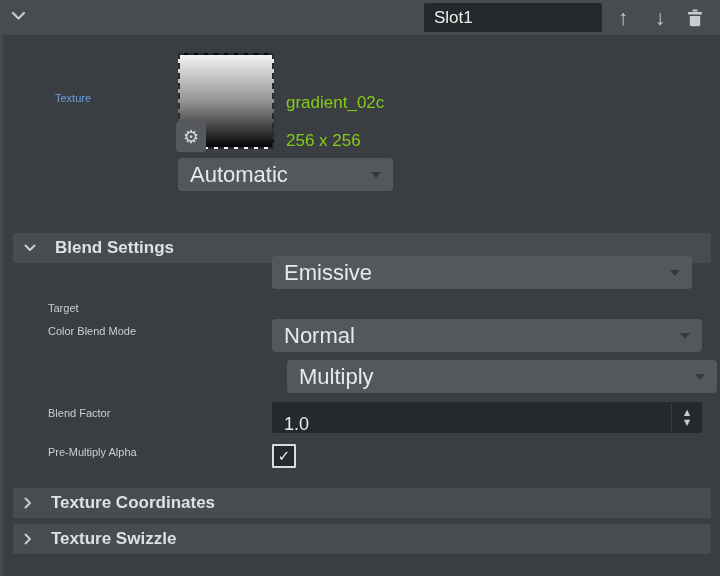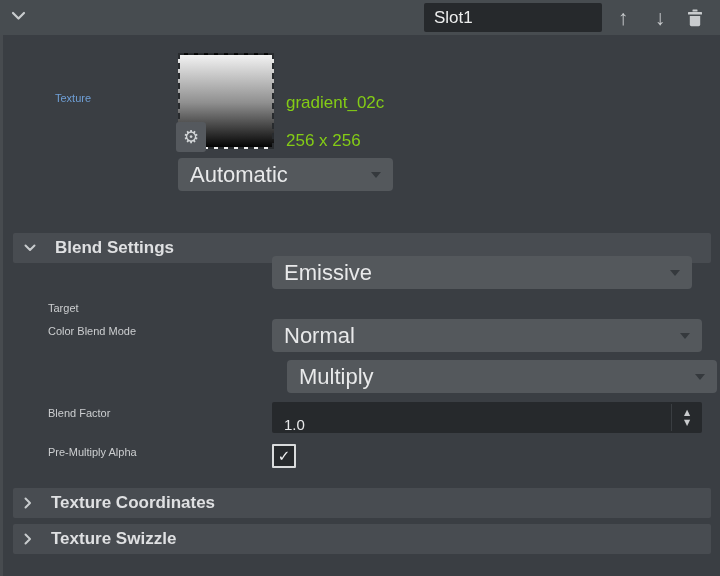--- a/index.html
+++ b/index.html
@@ -29,21 +29,21 @@
   .caret{position:absolute;right:12px;top:14px;width:0;height:0;
     border-left:5px solid transparent;border-right:5px solid transparent;border-top:6px solid #35393d;}
   
   .band{position:absolute;left:13px;width:698px;height:30px;background:#484c51;border-radius:2px;
     display:flex;align-items:center;cursor:pointer;}
   .band-chev{margin-left:11px;flex:0 0 auto;display:flex;}
   .band-title{margin-left:19px;font-size:17px;font-weight:bold;color:#dfe0e2;}
   
   .num-wrap{position:absolute;left:272px;top:402px;width:430px;height:31px;background:#26292c;border-radius:2px;}
   .num-input{position:absolute;left:0;top:0;width:396px;height:31px;background:transparent;border:none;
-    color:#e8e9ea;font-size:15px;padding:13px 0 0 12px;outline:none;}
+    color:#e8e9ea;font-size:18px;padding:13px 0 0 12px;outline:none;}
   .num-divider{position:absolute;left:399px;top:2px;width:1px;height:27px;background:#3a3e42;}
   .stepper{position:absolute;left:400px;top:0;width:30px;height:31px;display:flex;flex-direction:column;
     align-items:center;justify-content:center;gap:2px;color:#caccce;cursor:pointer;}
   .stepper span{font-family:"DejaVu Sans",sans-serif;font-size:8px;line-height:8px;}
   
   .checkbox{position:absolute;left:272px;top:444px;width:24px;height:24px;background:#26292c;
     border:2px solid #d9dbdc;border-radius:1px;display:flex;align-items:center;justify-content:center;cursor:pointer;}
   .checkbox span{color:#f0f1f2;font-family:"DejaVu Sans",sans-serif;font-size:15px;font-weight:bold;line-height:1;}
   svg{display:block;}
 </style>

